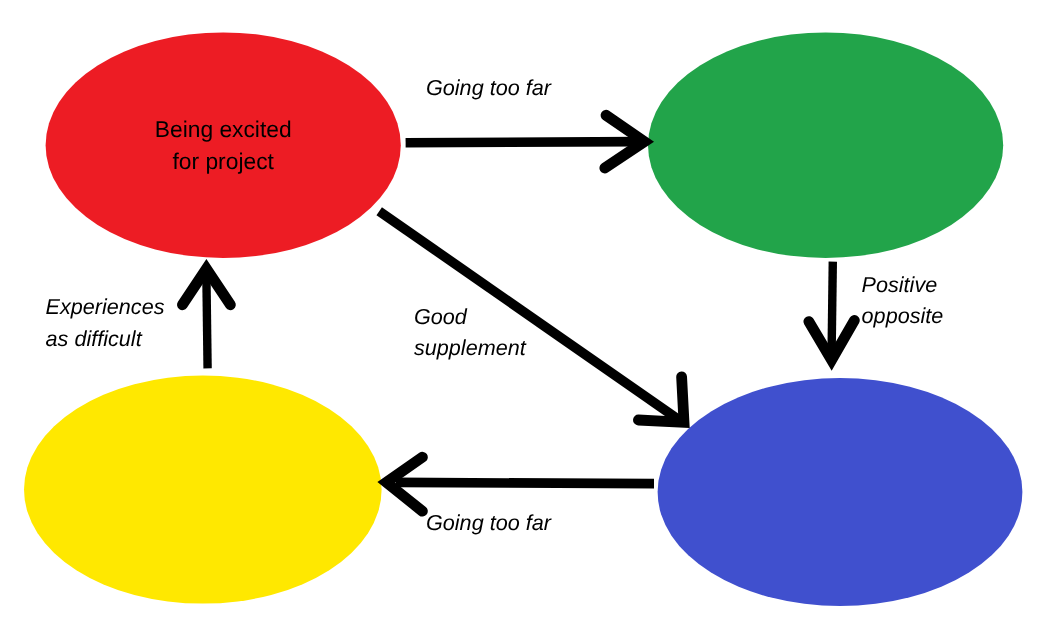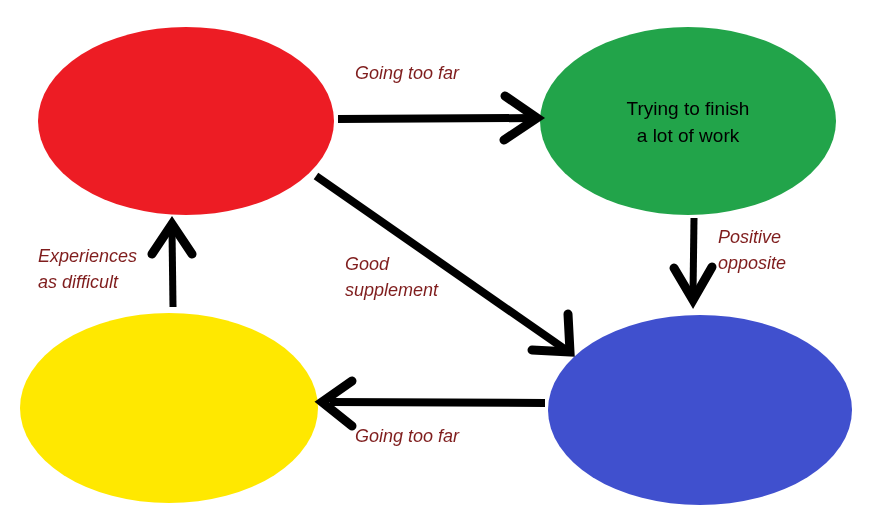--- a/index.html
+++ b/index.html
@@ -30,21 +30,21 @@
     text-align: center;
     color: #000000;
     font-family: "Liberation Sans", sans-serif;
     font-size: 19px;
     line-height: 1.42;
     white-space: pre-line;
     pointer-events: none;
   }
   .edge-label {
     position: absolute;
-    color: #7f1d1d;
+    color: #000000;
     font-family: "Liberation Sans", sans-serif;
     font-size: 18px;
     font-style: italic;
     line-height: 1.45;
     white-space: pre-line;
   }
 </style>
 </head>
 <body>
 
@@ -79,23 +79,23 @@
       <path d="M 173 307 L 172 230" stroke="#000000" stroke-width="7" stroke-linecap="butt" fill="none"></path>
       <path d="M 152 254 L 172 224 L 192 254" stroke="#000000" stroke-width="9" stroke-linecap="round" stroke-linejoin="miter" fill="none"></path>
     </g>
 
     <g>
       <path d="M 316 176 L 566 350" stroke="#000000" stroke-width="8" stroke-linecap="butt" fill="none"></path>
       <path d="M 532 350 L 570 352 L 568 314" stroke="#000000" stroke-width="9" stroke-linecap="round" stroke-linejoin="miter" fill="none"></path>
     </g>
   </svg>
 
+  <div class="node-label" style="left:36px; top:96px; width:300px;">Being excited
+for project</div>
 
-  <div class="node-label" style="left:538px; top:96px; width:300px;">Trying to finish
-a lot of work</div>
 
 
 
   <div class="edge-label" style="left:355px; top:60px;">Going too far</div>
 
   <div class="edge-label" style="left:718px; top:224px;">Positive
 opposite</div>
 
   <div class="edge-label" style="left:355px; top:423px;">Going too far</div>
 

